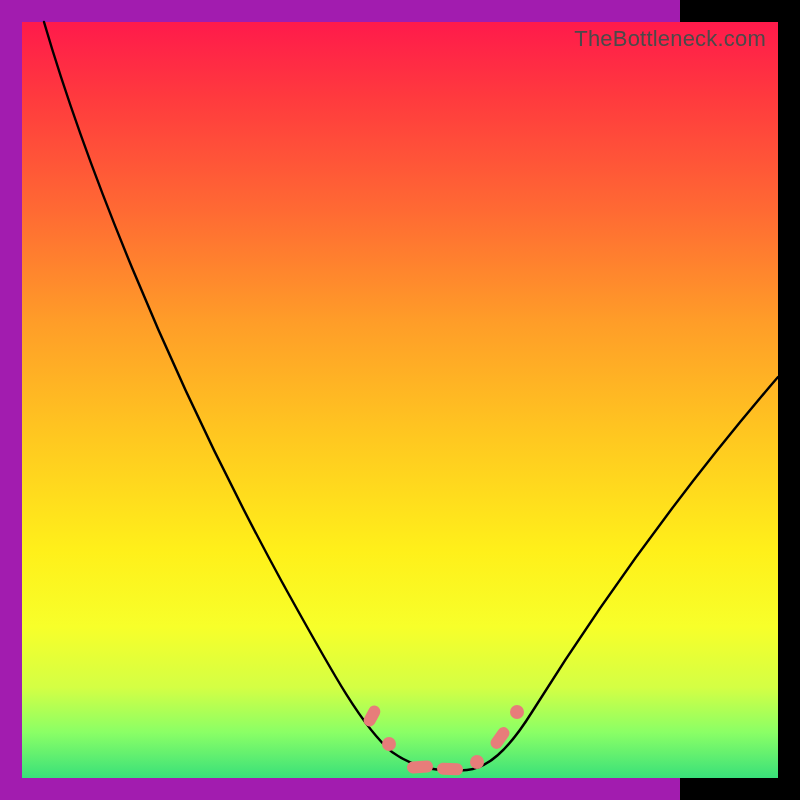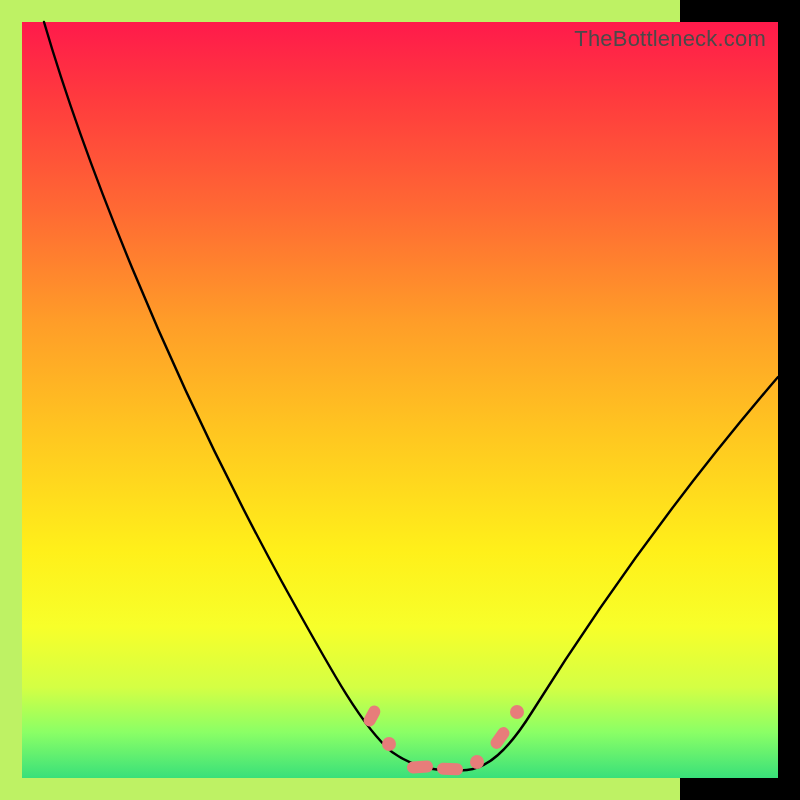--- a/index.html
+++ b/index.html
@@ -8,21 +8,21 @@
     width: 800px;
     height: 800px;
     overflow: hidden;
     background: #000;
     font-family: Arial, Helvetica, sans-serif;
   }
   .frame {
     position: relative;
     width: 680px;
     height: 800px;
-    background: #bef264;
+    background: #a21caf;
   }
   .plot-area {
     position: absolute;
     left: 22px;
     top: 22px;
     width: 756px;
     height: 756px;
     background: linear-gradient(to bottom,
       #ff1a4b 0%,
       #ff3a3e 10%,

